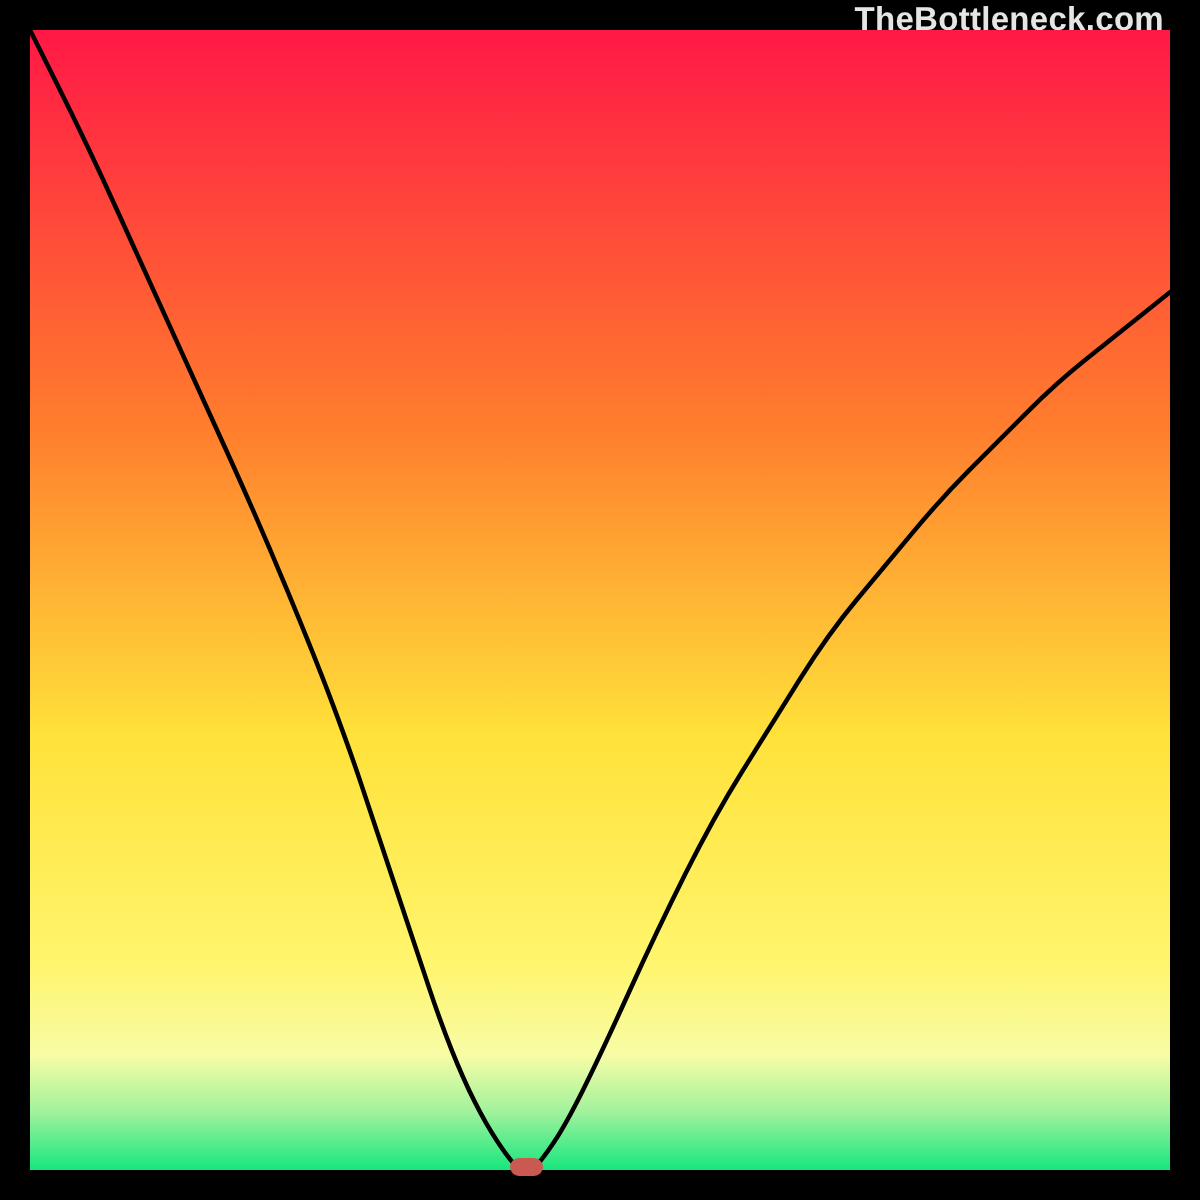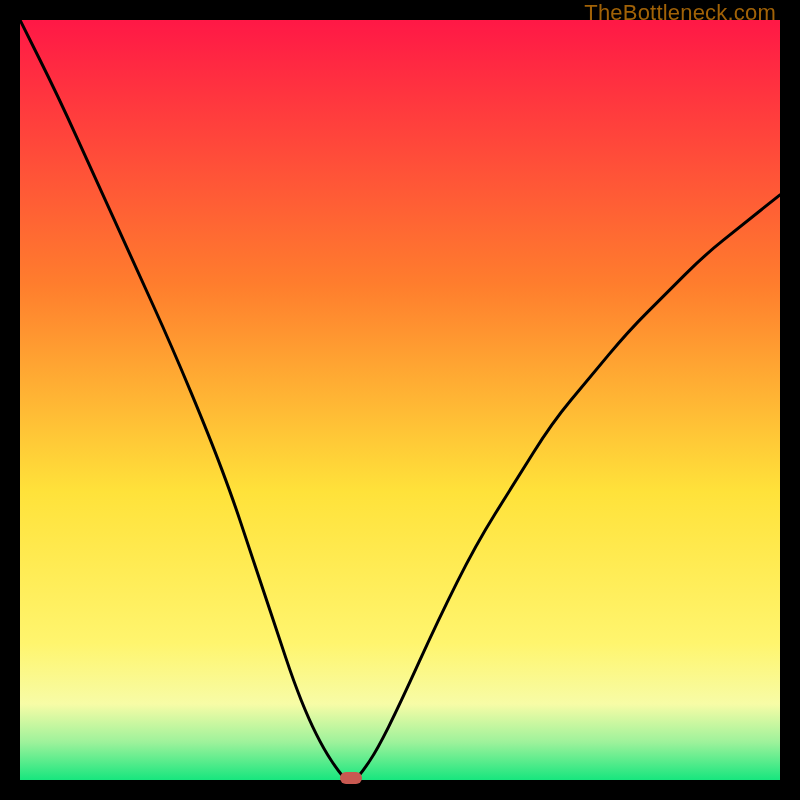--- a/index.html
+++ b/index.html
@@ -23,23 +23,23 @@
     position: absolute;
     left: 0;
     top: 0;
     width: 760px;
     height: 760px;
   }
   .watermark {
     position: absolute;
     top: 0px;
     right: 24px;
-    color: #a16207;
+    color: #e5e5e5;
     font-size: 22px;
-    font-weight: 400;
+    font-weight: 700;
     letter-spacing: 0.2px;
     user-select: none;
   }
   svg.curve {
     position: absolute;
     left: 0;
     top: 0;
     width: 760px;
     height: 760px;
   }

